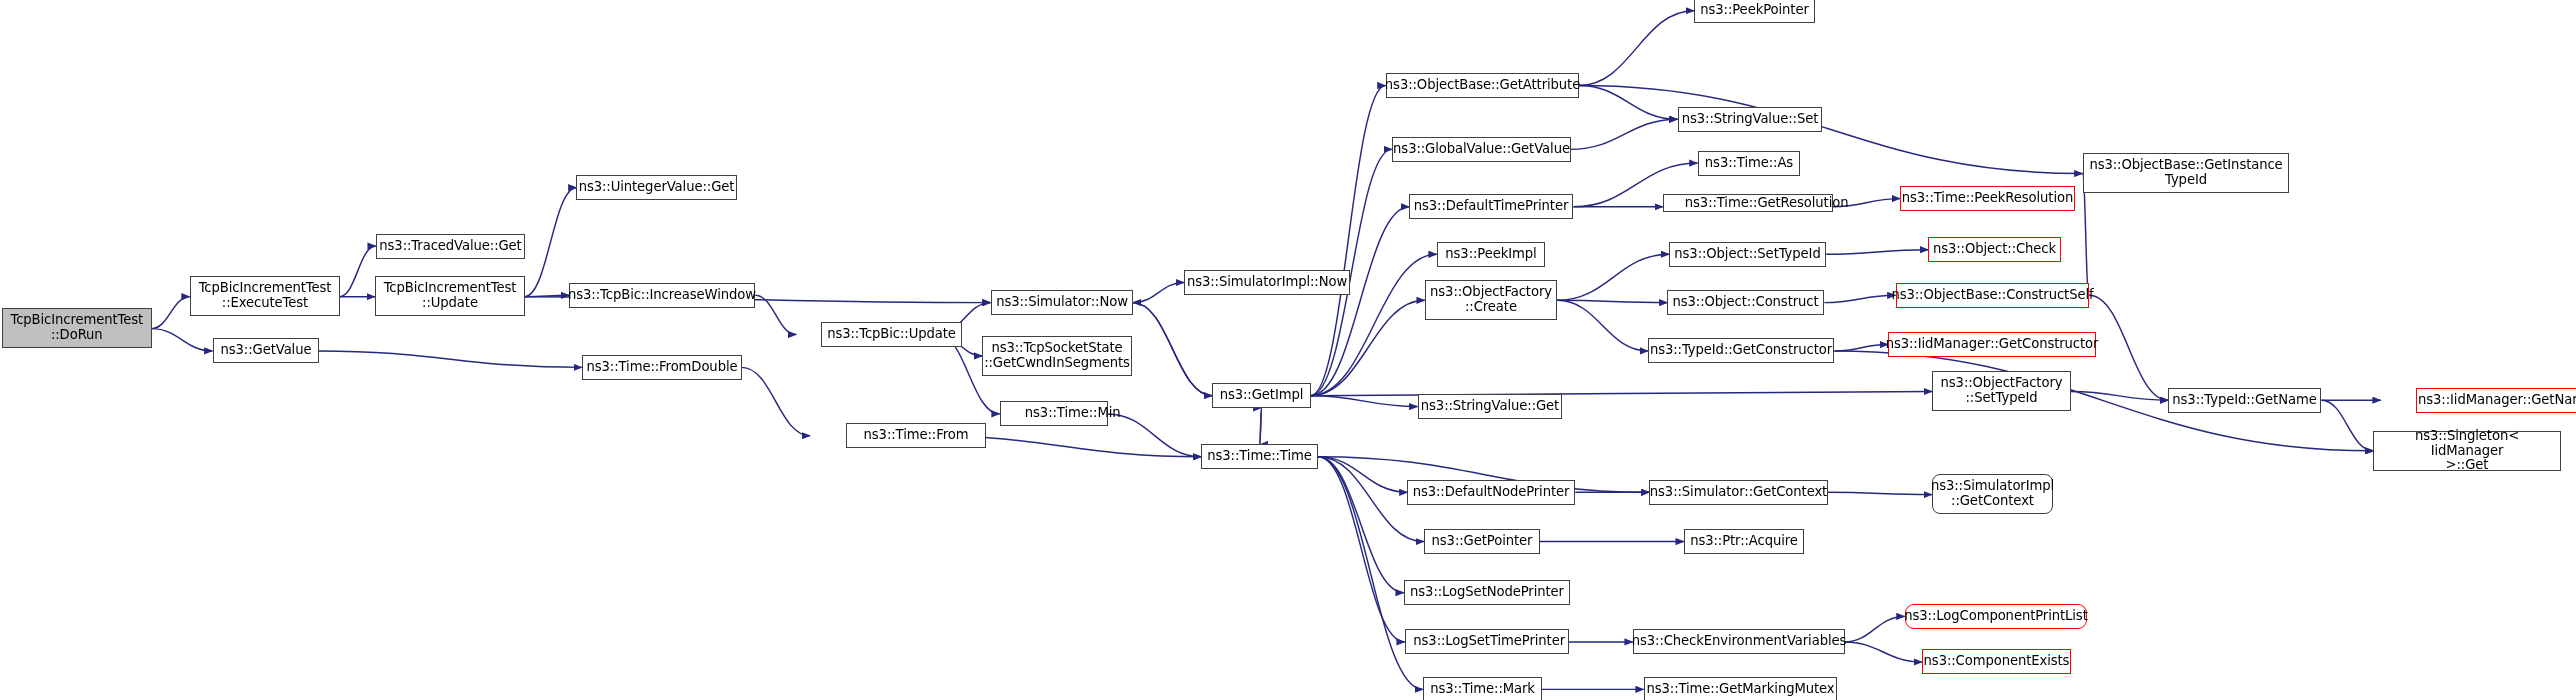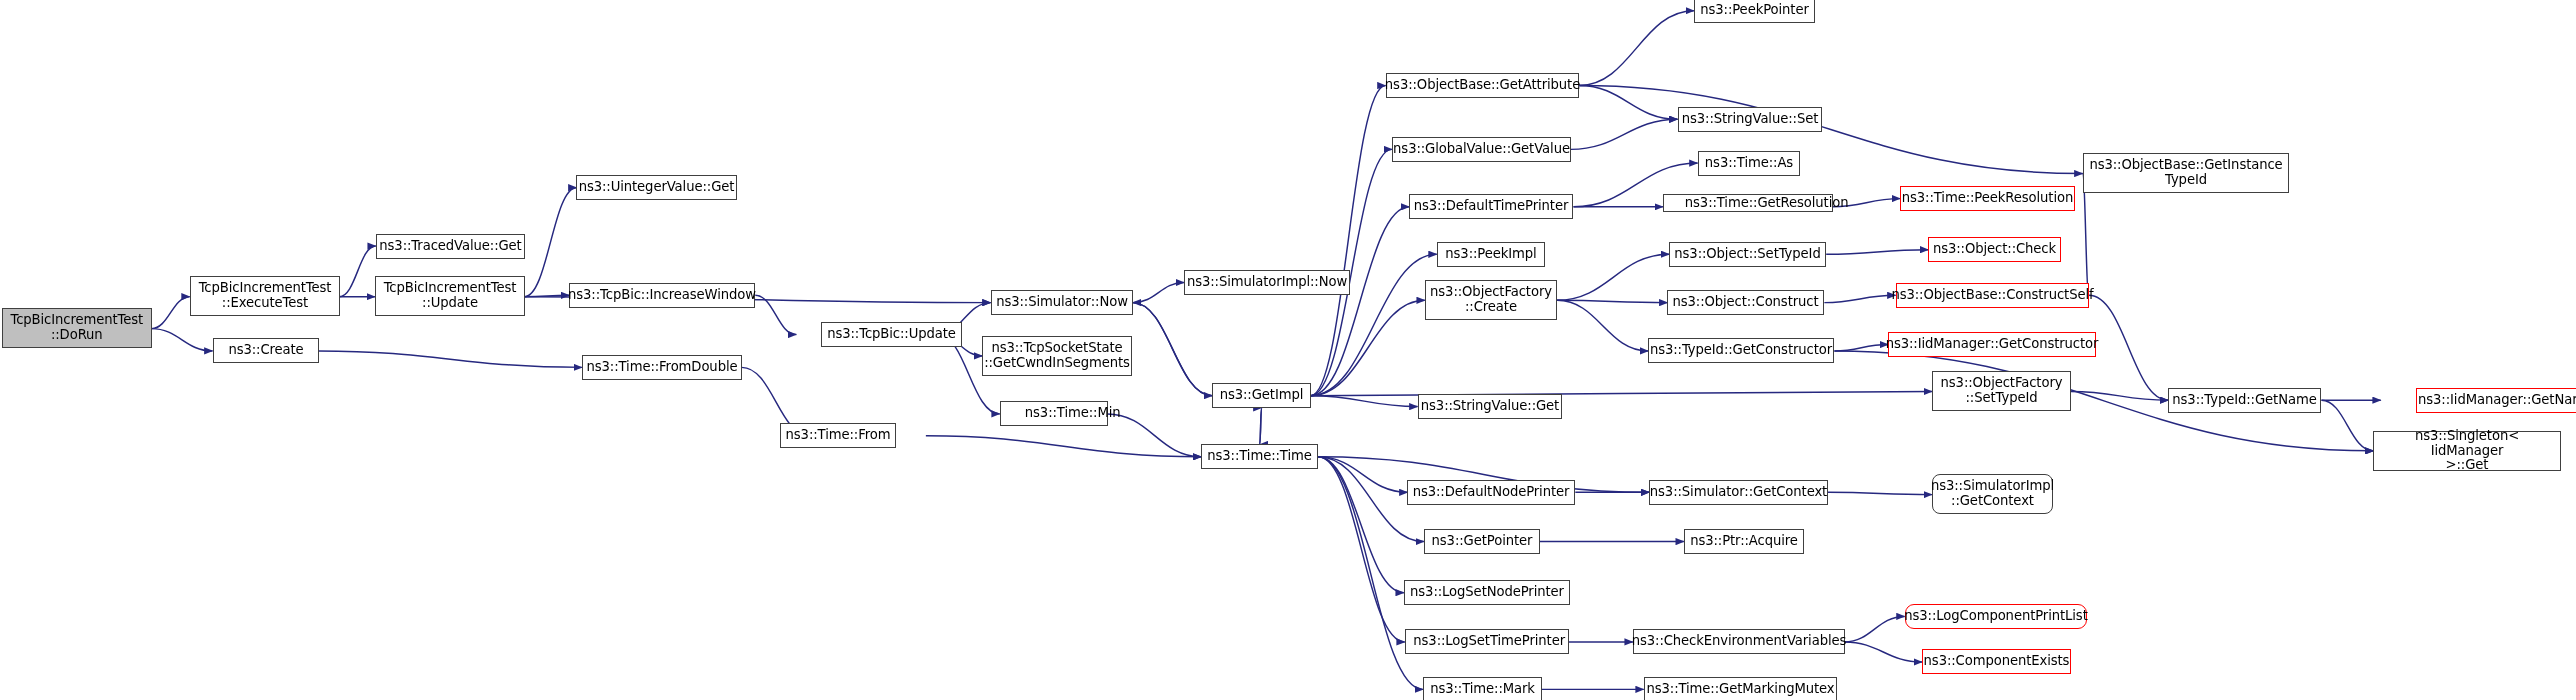--- a/index.html
+++ b/index.html
@@ -95,29 +95,29 @@
         <path d="M2022,703.5 C2051.7,703.5 2058.3,675.5 2088,675.5" marker-end="url(#ah)"></path>
         <path d="M2022,703.5 C2060.25,703.5 2068.75,725.5 2107,725.5" marker-end="url(#ah)"></path>
         <path d="M1690,755.5 C1740.4,755.5 1751.6,755.5 1802,755.5" marker-end="url(#ah)"></path>
       </g>
   </svg>
   <div id="nodes">
       <div class="node cur" style="left: 1.8px; top: 308px; width: 150px; height: 40px;">TcpBicIncrementTest
 ::DoRun</div>
       <div class="node" style="left: 190px; top: 276px; width: 150px; height: 40px;">TcpBicIncrementTest
 ::ExecuteTest</div>
-      <div class="node" style="left: 213px; top: 338px; width: 106px; height: 24.6px;">ns3::Create</div>
+      <div class="node" style="left: 213px; top: 338px; width: 106px; height: 24.6px;">ns3::GetValue</div>
       <div class="node" style="left: 375px; top: 276px; width: 150px; height: 40px;">TcpBicIncrementTest
 ::Update</div>
       <div class="node" style="left: 376px; top: 234px; width: 149px; height: 24.6px;">ns3::TracedValue::Get</div>
       <div class="node" style="left: 576px; top: 175px; width: 161px; height: 24.6px;">ns3::UintegerValue::Get</div>
       <div class="node" style="left: 569px; top: 283px; width: 186px; height: 24.6px;">ns3::TcpBic::IncreaseWindow</div>
       <div class="node" style="left: 796px; top: 322px; width: 141px; height: 24.6px; margin-left: 25px;">ns3::TcpBic::Update</div>
       <div class="node" style="left: 582px; top: 355px; width: 160px; height: 25px;">ns3::Time::FromDouble</div>
-      <div class="node" style="left: 780px; top: 423px; width: 116px; height: 24.6px; text-align: right;">ns3::Time::From</div>
+      <div class="node" style="left: 846px; top: 423px; width: 140px; height: 24.6px; text-align: right;">ns3::Time::From</div>
       <div class="node" style="left: 982px; top: 336px; width: 150px; height: 40px;">ns3::TcpSocketState
 ::GetCwndInSegments</div>
       <div class="node" style="left: 1000px; top: 401px; width: 108px; height: 24.6px; padding-left: 40px;">ns3::Time::Min</div>
       <div class="node" style="left: 991px; top: 290px; width: 142px; height: 24.6px;">ns3::Simulator::Now</div>
       <div class="node" style="left: 1184px; top: 270px; width: 166px; height: 24.6px;">ns3::SimulatorImpl::Now</div>
       <div class="node" style="left: 1201px; top: 444px; width: 117px; height: 24.6px;">ns3::Time::Time</div>
       <div class="node" style="left: 1212px; top: 383px; width: 99px; height: 24.6px;">ns3::GetImpl</div>
       <div class="node" style="left: 1386px; top: 73px; width: 193px; height: 24.6px;">ns3::ObjectBase::GetAttribute</div>
       <div class="node" style="left: 1392px; top: 137px; width: 179px; height: 24.6px;">ns3::GlobalValue::GetValue</div>
       <div class="node" style="left: 1409px; top: 194px; width: 164px; height: 24.6px;">ns3::DefaultTimePrinter</div>

